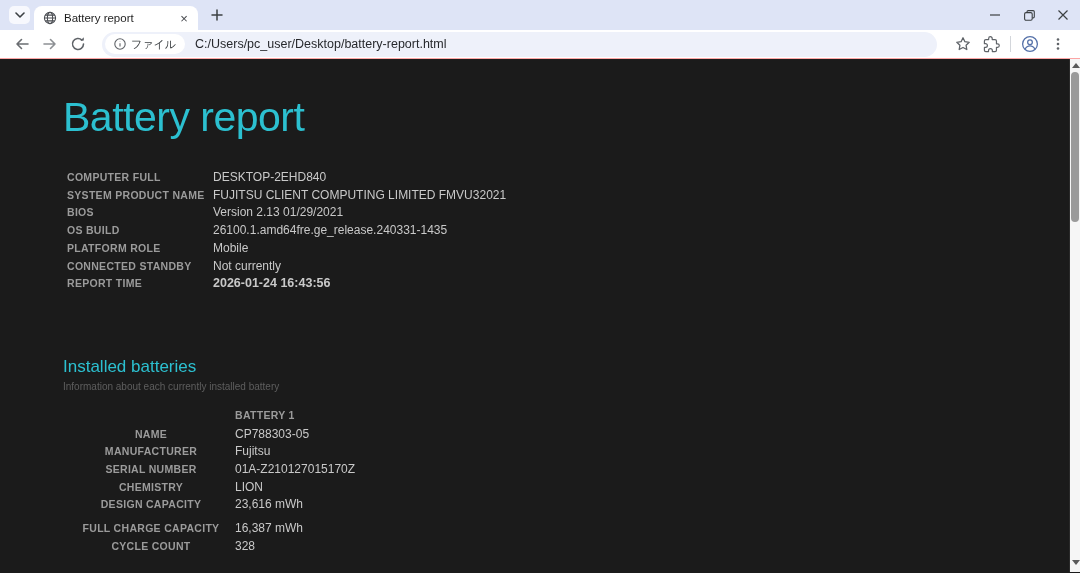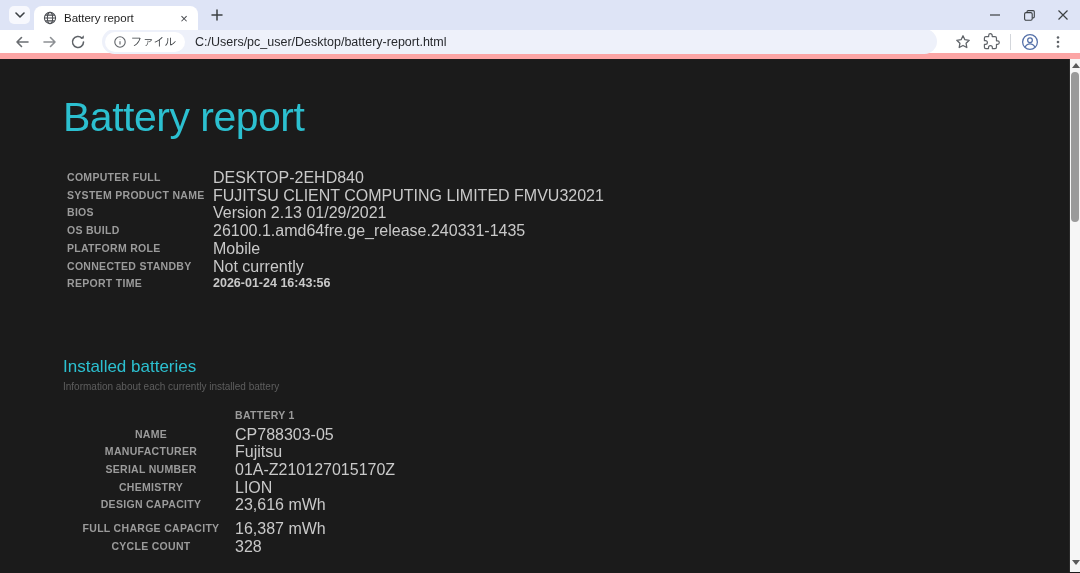--- a/index.html
+++ b/index.html
@@ -17,37 +17,37 @@
   .tabstrip{ height:30px; background:var(--tabstrip-bg); display:flex; align-items:flex-end; position:relative; }
   .tab-search{ width:21px; height:18px; background:rgba(255,255,255,.75); border-radius:5px; margin:0 0 6px 9px; display:flex; align-items:center; justify-content:center; cursor:pointer; }
   .tab{ width:164px; height:24px; background:#ffffff; border-radius:8px 8px 0 0; margin-left:4px; display:flex; align-items:center; padding:0 6px 0 9px; }
   .tab-title{ font-size:11.5px; color:#1f1f1f; flex:1; margin-left:7px; white-space:nowrap; overflow:hidden; }
   .tab-close{ width:16px; height:16px; border-radius:8px; display:flex; align-items:center; justify-content:center; color:#45484d; font-size:13px; line-height:1; cursor:pointer; }
   .newtab{ width:26px; height:26px; margin:0 0 2px 6px; display:flex; align-items:center; justify-content:center; color:#3c4043; cursor:pointer; border-radius:50%; }
   .win-controls{ position:absolute; right:0; top:0; height:30px; display:flex; }
   .win-btn{ width:34px; height:30px; display:flex; align-items:center; justify-content:center; cursor:pointer; }
 
   
-  .toolbar{ height:29px; background:var(--toolbar-bg); display:flex; align-items:center; padding:0 8px; border-bottom:6px solid #fca5a5; }
+  .toolbar{ height:29px; background:var(--toolbar-bg); display:flex; align-items:center; padding:0 8px; border-bottom:1px solid #fca5a5; }
   .nav-btn{ width:28px; height:26px; display:flex; align-items:center; justify-content:center; border-radius:50%; cursor:pointer; flex:0 0 auto; }
   .omnibox{ flex:1; height:25px; background:#eef1fa; border-radius:13px; display:flex; align-items:center; margin:0 12px 0 10px; padding:0 10px 0 3px; cursor:text; }
   .chip{ height:20px; background:#ffffff; border-radius:10px; display:flex; align-items:center; gap:5px; padding:0 9px; cursor:pointer; flex:0 0 auto; }
   .chip-label{ font-size:11px; color:#3c4043; white-space:nowrap; }
   .url{ font-size:12.5px; color:#27292d; margin-left:10px; white-space:nowrap; }
   .tool-sep{ width:1px; height:16px; background:#d3d6db; margin:0 5px; }
 
   
   .content{ position:relative; height:513px; background:var(--page-bg); padding-left:63px; overflow:hidden; }
   .report-title{ margin-top:34px; font-size:41px; line-height:48px; font-weight:300; letter-spacing:-0.5px; color:var(--accent); }
 
   .info-table{ margin-top:28px; }
   .row{ display:flex; line-height:17.7px; padding-left:4px; }
   .lbl{ font-size:10.5px; font-weight:bold; letter-spacing:.3px; color:#9b9b9b; flex:0 0 146px; align-self:center; }
   .battery-table .lbl{ flex-basis:168px;text-align:center; }
-  .val{ font-size:16px; color:#c9c9c9; white-space:nowrap; }
+  .val{ font-size:12px; color:#c9c9c9; white-space:nowrap; }
   .val.strong{ font-weight:bold; font-size:12.5px; }
 
   .section{ margin-top:64px; }
   .section-heading{ font-size:17px; font-weight:400; color:var(--accent); }
   .section-subtitle{ font-size:10px; color:#5e5e5e; margin-top:4px; }
 
   .battery-table{ margin-top:15px; }
   .col-header{ font-size:10.5px; font-weight:bold; letter-spacing:.3px; color:#9b9b9b; padding-left:172px; line-height:17.7px; margin-bottom:1px; }
   .group-gap{ height:6px; }
 

